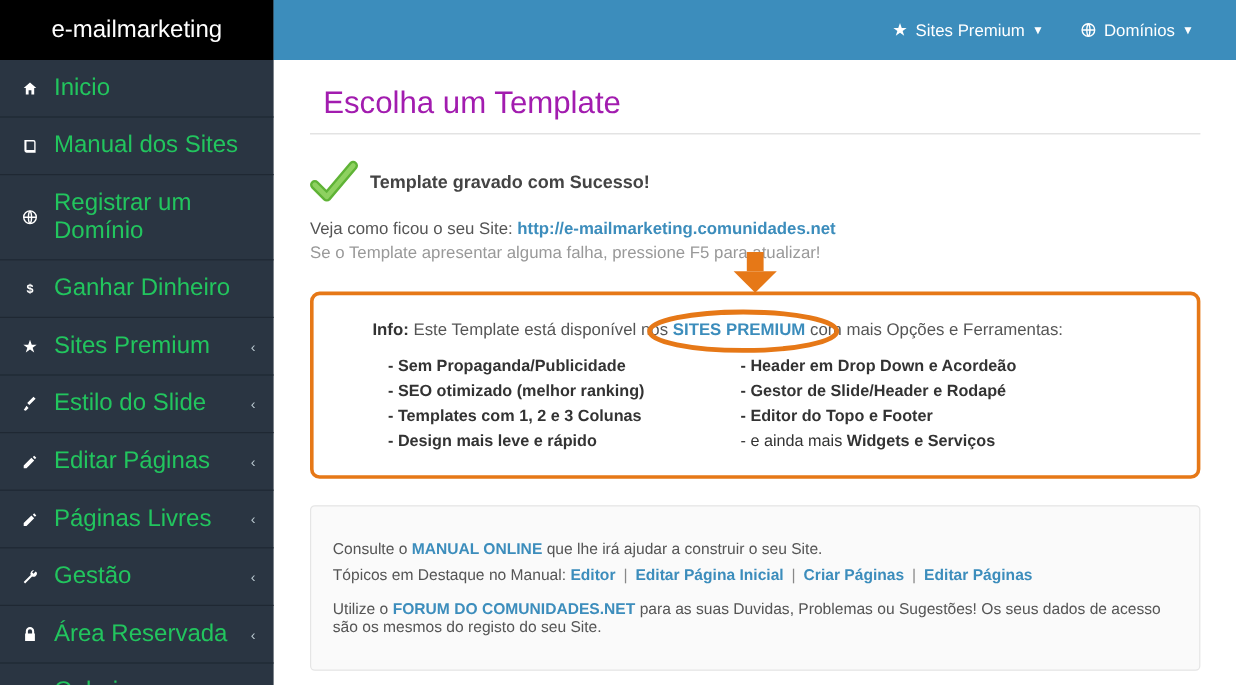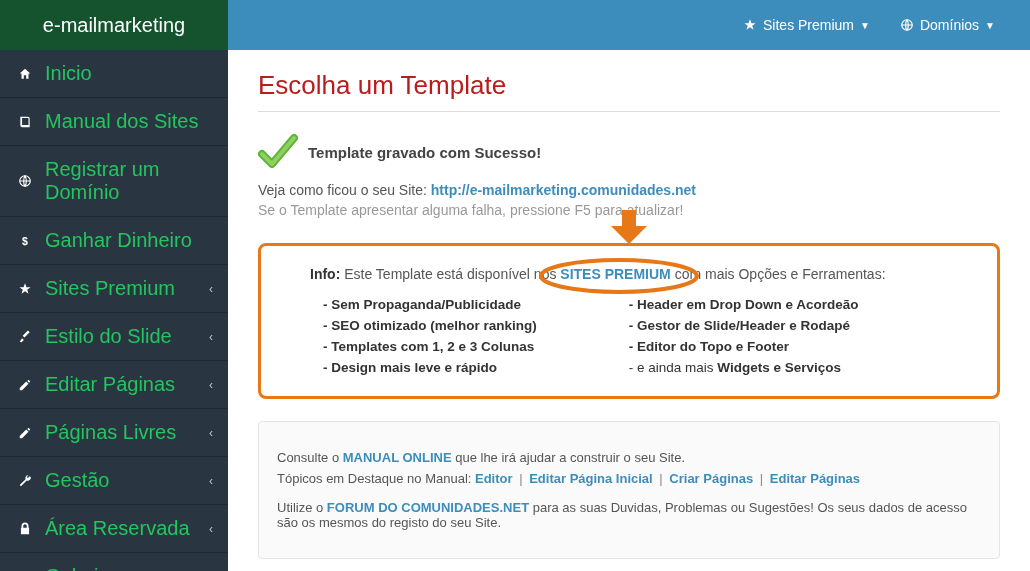--- a/index.html
+++ b/index.html
@@ -1,46 +1,46 @@
 <!DOCTYPE html>
 <html><head>
 <meta charset="utf-8">
 <style>
   * { box-sizing: border-box; margin: 0; padding: 0; }
   body { font-family: "Helvetica Neue", Helvetica, Arial, sans-serif; font-size: 14px; color: #333; background: #fff; width: 1030px; height: 571px; overflow: hidden; }
   .container { display: flex; width: 100%; height: 100%; }
   .sidebar { width: 228px; background: #2a3542; color: #fff; height: 100%; flex-shrink: 0; }
-  .sidebar-brand { background: #14532d; color: #fff; font-size: 20px; font-weight: 500; height: 50px; display: flex; align-items: center; justify-content: center; }
+  .sidebar-brand { background: #000000; color: #fff; font-size: 20px; font-weight: 500; height: 50px; display: flex; align-items: center; justify-content: center; }
   .sidebar-menu { list-style: none; }
   .sidebar-item { display: flex; align-items: center; padding: 12px 15px; color: #b8c7ce; cursor: pointer; border-bottom: 1px solid #1f2833; position: relative; }
   .sidebar-item .icon { width: 20px; display: inline-flex; justify-content: center; margin-right: 10px; }
   .sidebar-item .label { flex: 1; color: #22c55e; font-size: 20px; }
   .sidebar-item .chevron { color: #b8c7ce; font-size: 12px; }
   .main { flex: 1; display: flex; flex-direction: column; height: 100%; }
   .topbar { background: #3c8dbc; color: #fff; height: 50px; display: flex; align-items: center; justify-content: flex-end; padding: 0 20px; }
   .topbar-item { display: flex; align-items: center; padding: 0 15px; cursor: pointer; height: 50px; }
   .topbar-item .icon { margin-right: 6px; }
   .topbar-item .caret { margin-left: 6px; font-size: 10px; }
   .content { padding: 20px 30px; overflow-y: auto; flex: 1; }
-  .page-title { font-size: 26px; color: #b91c1c; font-weight: 400; margin-bottom: 10px; }
+  .page-title { font-size: 26px; color: #a21caf; font-weight: 400; margin-bottom: 10px; margin-left: 11px; }
   .title-rule { border: none; border-top: 1px solid #ddd; margin-bottom: 20px; }
   .success-row { display: flex; align-items: center; margin-bottom: 10px; }
   .check-icon { width: 40px; height: 40px; margin-right: 10px; }
   .success-title { font-size: 15px; font-weight: bold; color: #444; }
   .site-line { color: #555; margin-bottom: 4px; }
   .site-link { color: #3c8dbc; font-weight: bold; text-decoration: none; }
   .refresh-hint { color: #999; margin-bottom: 25px; }
   .info-box { border: 3px solid #e67817; border-radius: 8px; padding: 20px 22px 18px; position: relative; margin-bottom: 22px; }
   .info-arrow { position: absolute; top: -36px; left: 50%; transform: translateX(-50%); width: 48px; height: 36px; }
   .info-text { color: #555; margin-bottom: 12px;}
   .info-label { font-weight: bold; color: #333; margin-left: 27px; }
   .premium-link-wrap { position: relative; display: inline-block; }
   .premium-link { color: #3c8dbc; font-weight: bold; text-decoration: none; position: relative; z-index: 2; }
   .premium-circle { position: absolute; left: -26px; top: -10px; width: 170px; height: 40px; z-index: 1; pointer-events:none; }
-  .features { display: flex; gap: 52px; margin-top: 8px; }
+  .features { display: flex; gap: 40px; margin-top: 8px; }
   .feat-col { list-style: none; padding-left: 40px; }
   .feat-col li { color: #333; font-weight: bold; padding: 3px 0; font-size: 13.5px; }
   .feat-col li .plain { font-weight: normal; }
   .help-box { border: 1px solid #e5e5e5; background: #fafafa; border-radius: 4px; padding: 28px 18px; font-size: 13px; color: #555; }
   .help-box a { color: #3c8dbc; text-decoration: none; font-weight: bold; }
   .help-line1 { margin-bottom: 6px; }
   .help-line2 { margin-bottom: 14px; }
   .help-sep { color: #888; padding: 0 3px; }
   svg { display: block; }
 </style>

